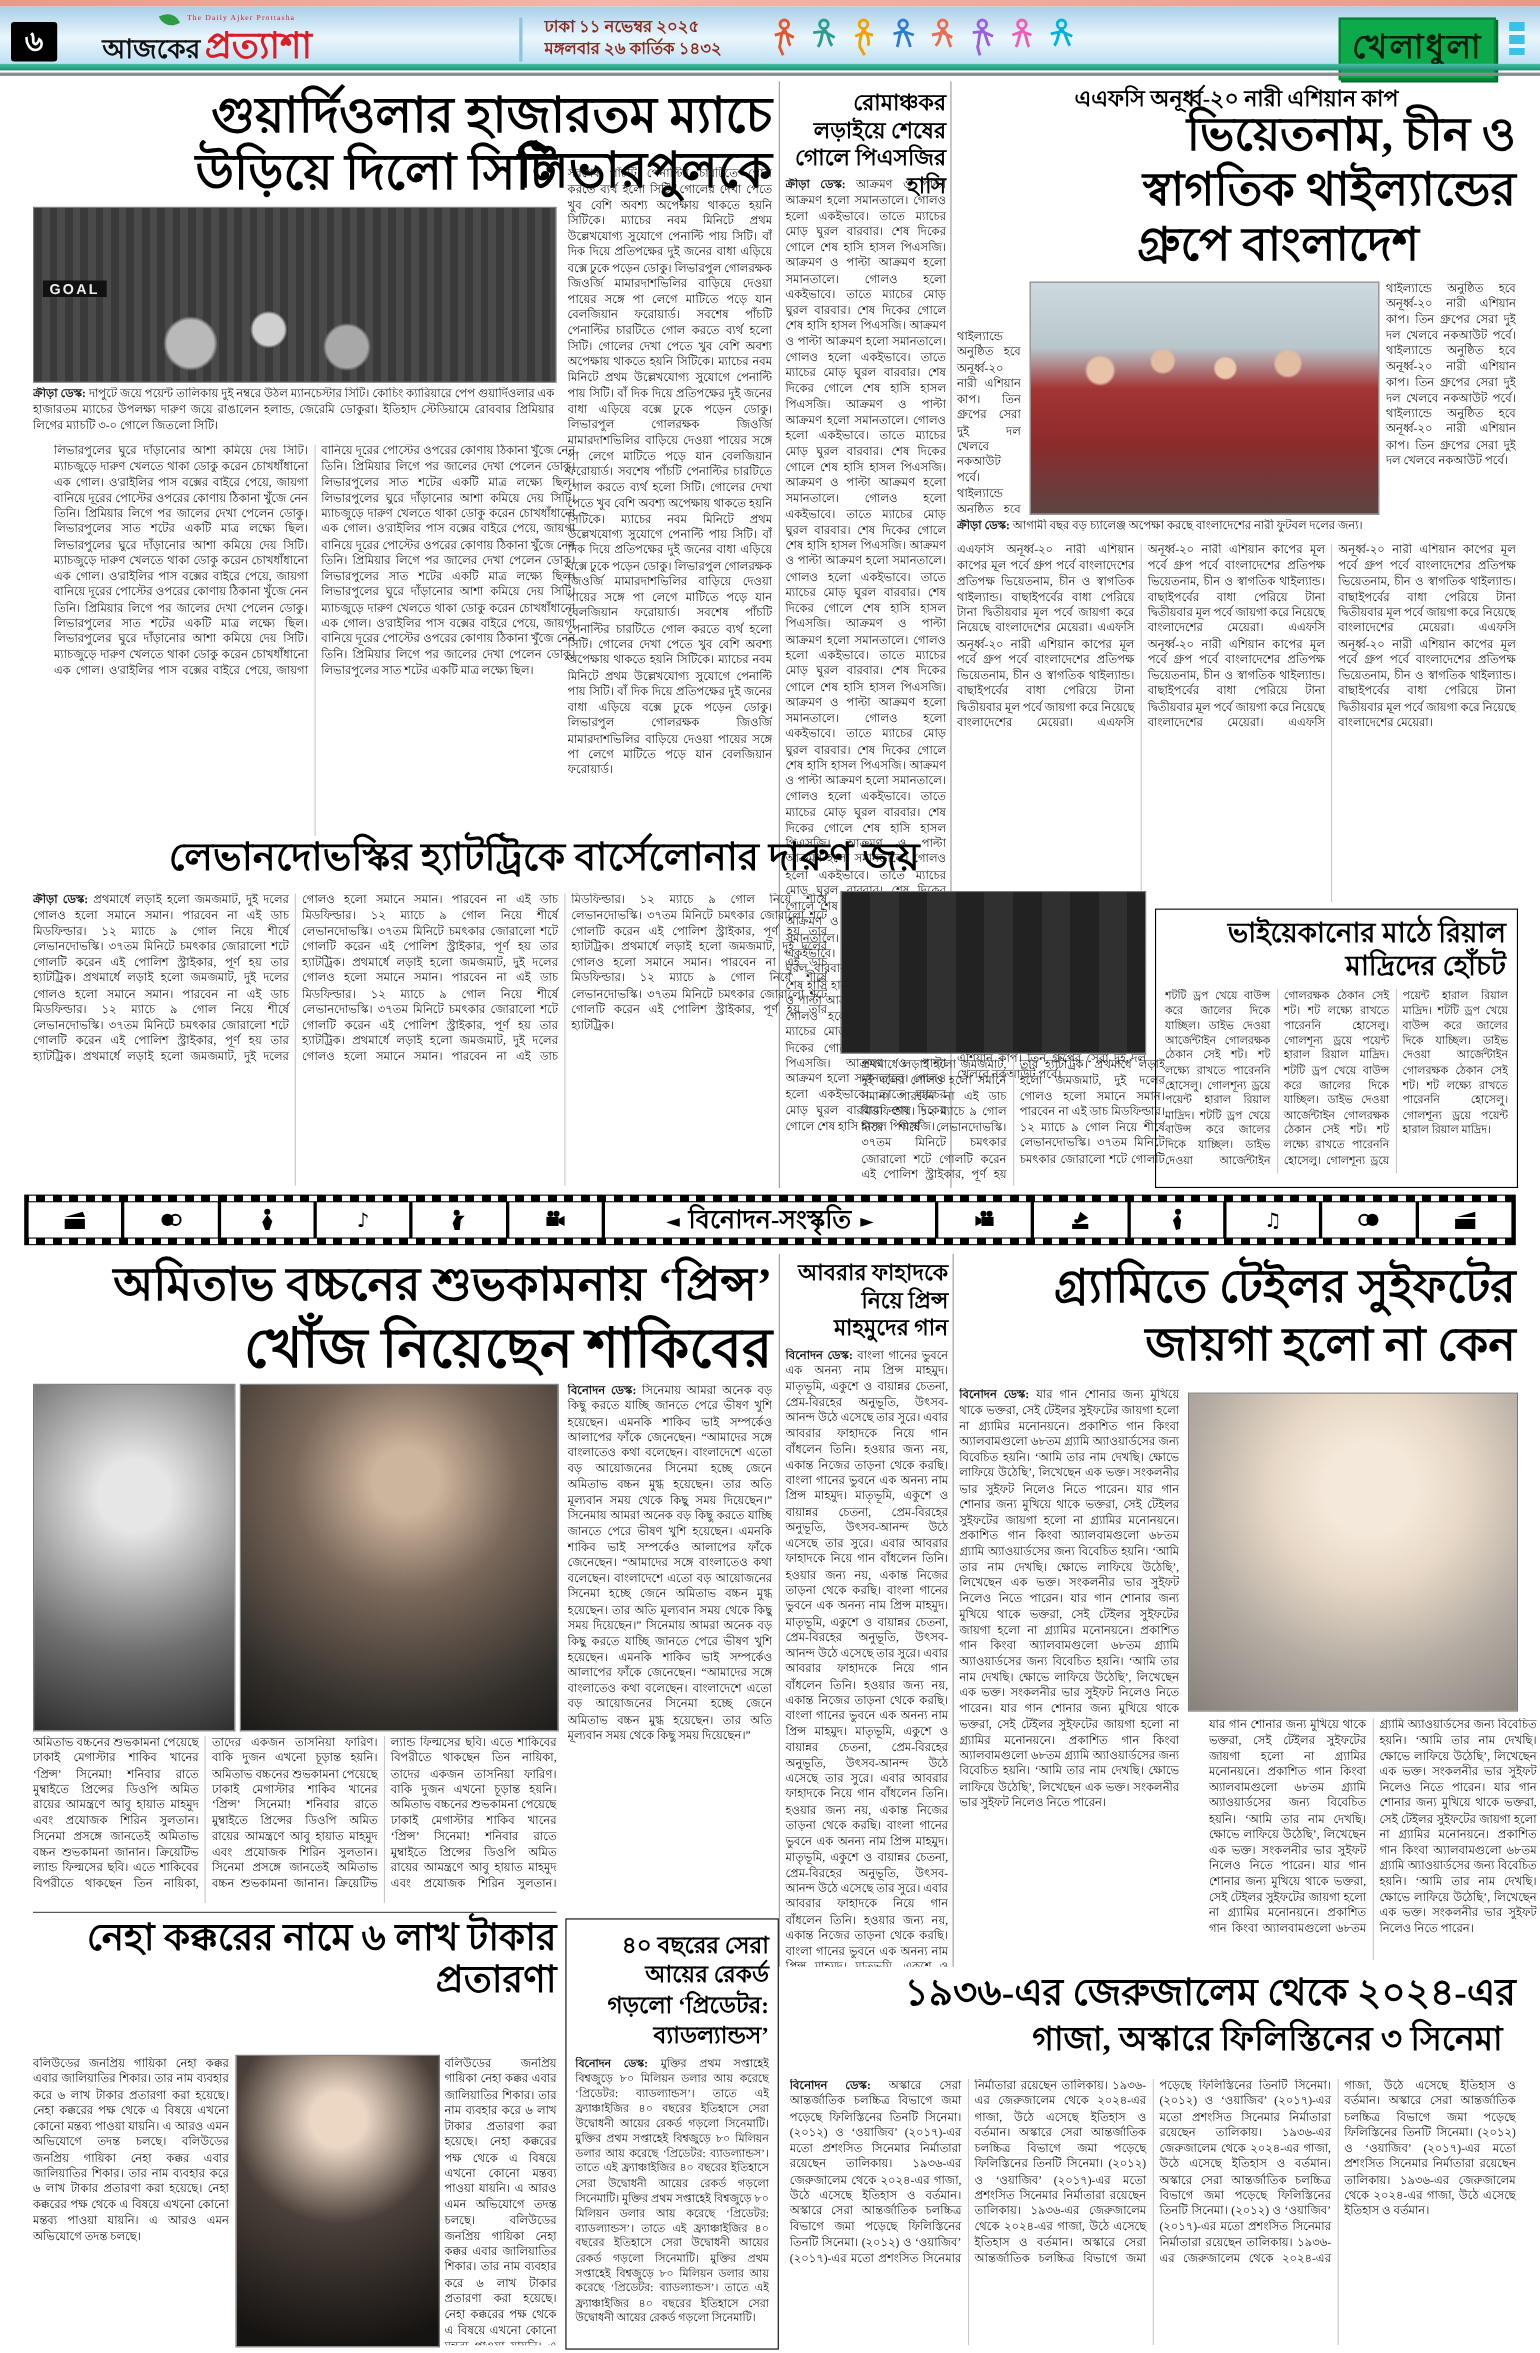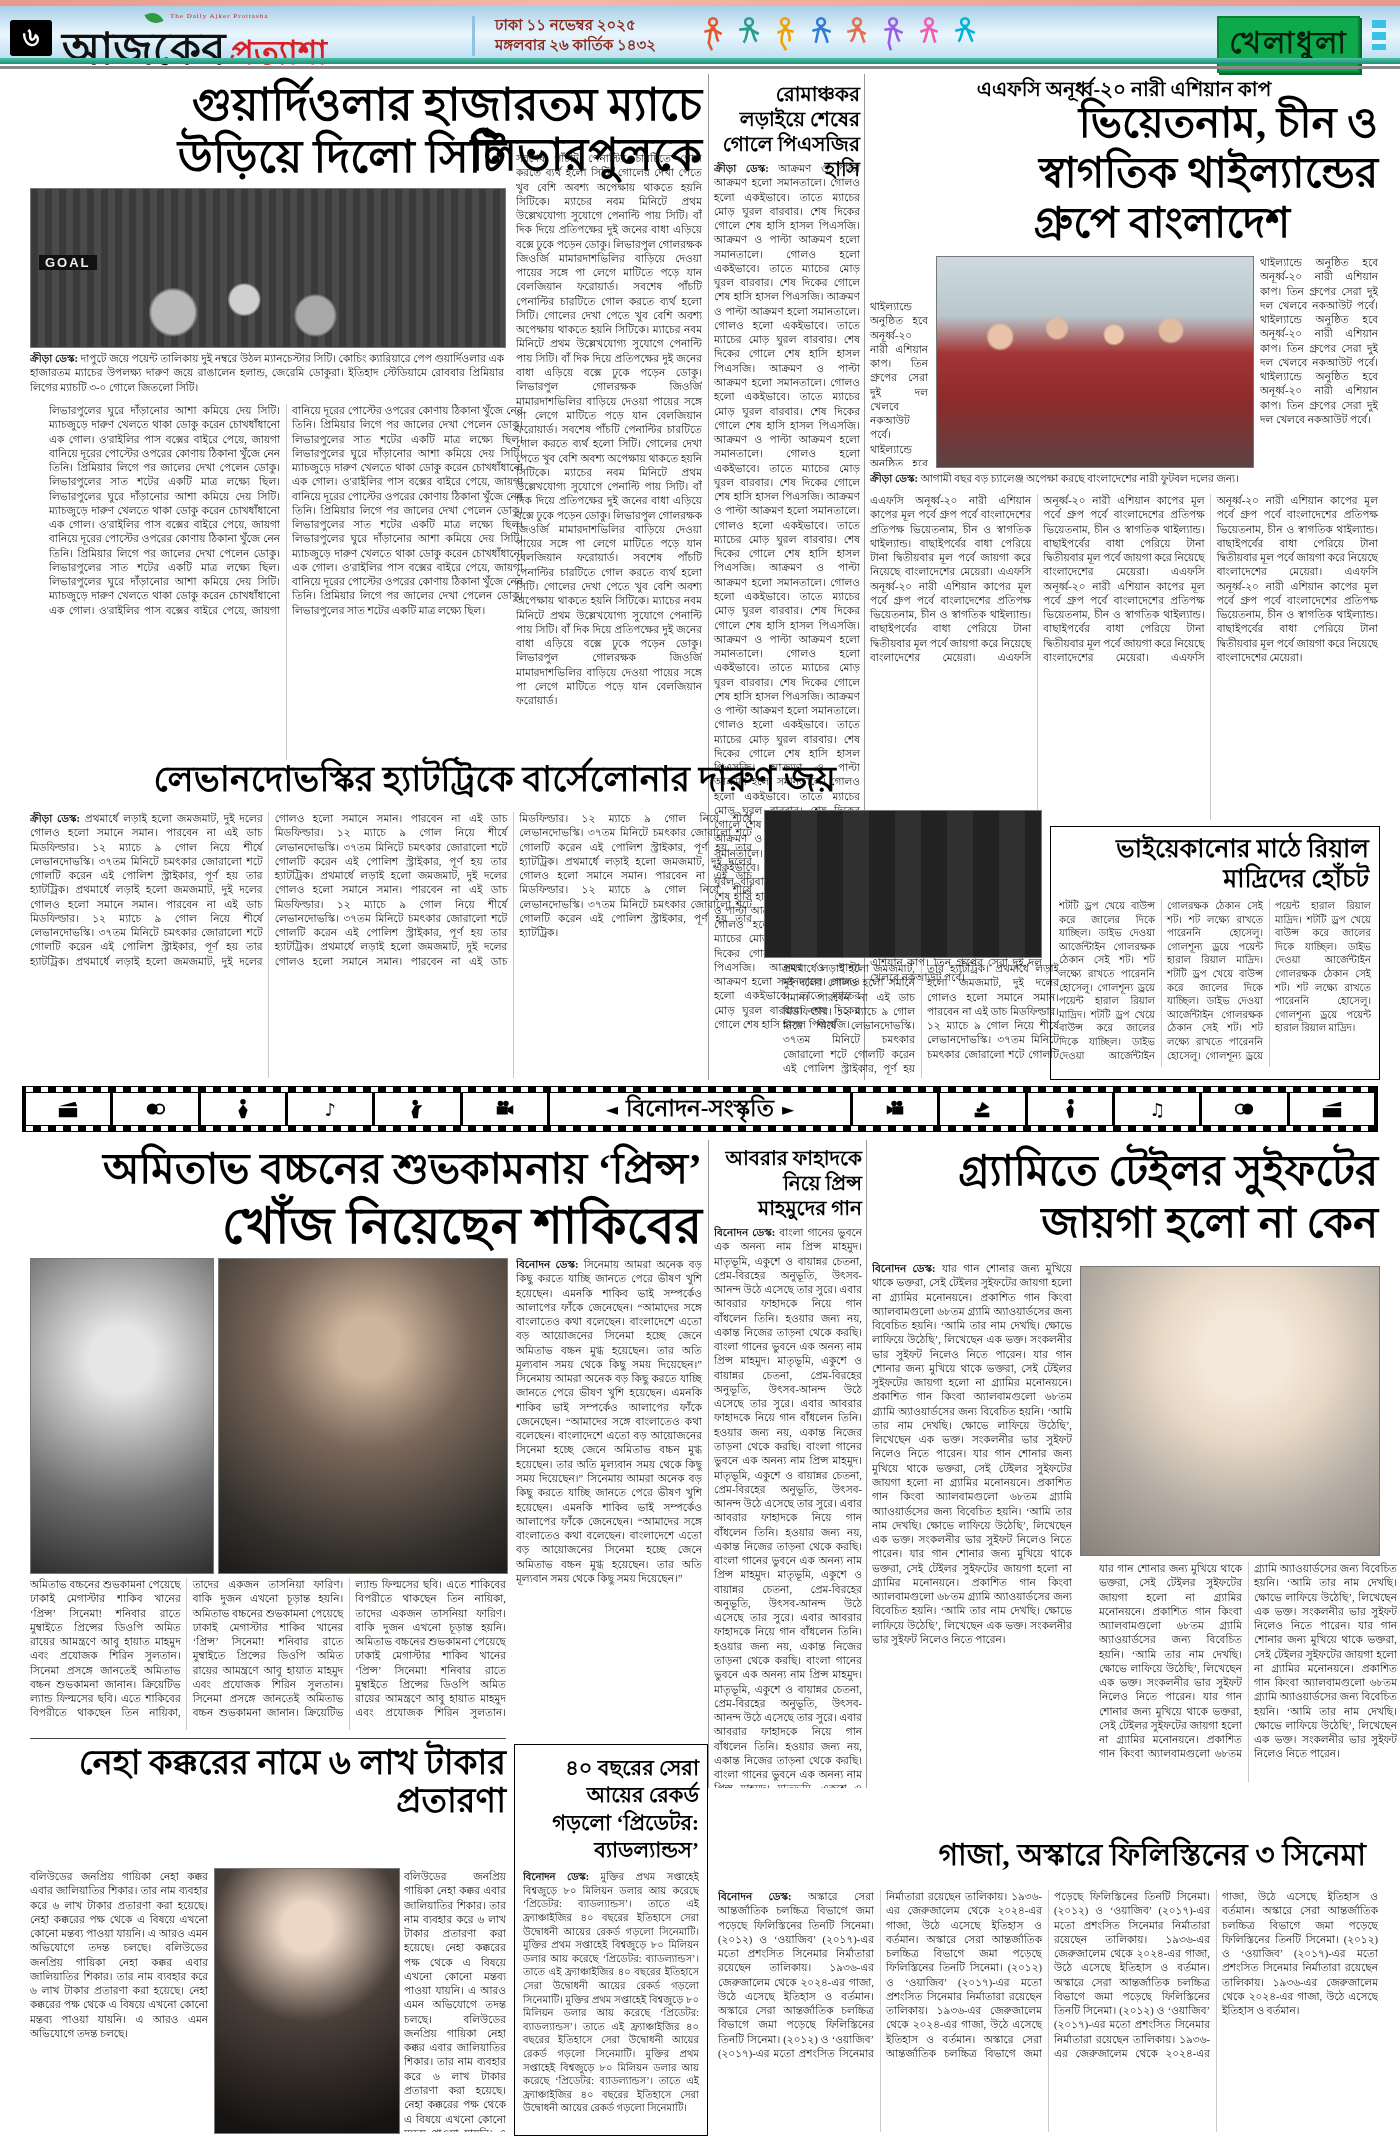--- a/index.html
+++ b/index.html
@@ -6,21 +6,21 @@
   .page{position:relative;width:1400px;height:2139px;background:#fff;overflow:hidden;
         font-family:"Liberation Serif",serif;}
   .abs{position:absolute;}
   
   .topstrip{left:0;top:0;width:1400px;height:6px;background:linear-gradient(90deg,#e89a8a,#f3b7a9 40%,#e89a8a);}
   .header{left:0;top:6px;width:1400px;height:52px;
           background:linear-gradient(180deg,#a9cfe8 0%,#eaf6fd 55%,#bfe0f2 100%);}
   .pagenum{left:10px;top:14px;width:42px;height:36px;background:#000;color:#fff;
            font-size:26px;font-weight:bold;text-align:center;line-height:36px;border-radius:3px;}
   .logo{left:62px;top:10px;height:44px;white-space:nowrap;}
-  .logo .p1{font-size:44px;font-weight:bold;color:#111;}
+  .logo .p1{font-size:24px;font-weight:bold;color:#111;margin-left:31px;}
   .logo .p2{font-size:33px;font-weight:bold;color:#d81f26;}
   .tagline{left:170px;top:6px;font-size:7px;color:#c23;letter-spacing:1px;}
   .leaf{left:146px;top:6px;width:16px;height:12px;background:#2d9b3f;border-radius:0 12px 0 12px;transform:rotate(-20deg);}
   .hdr-div{left:472px;top:10px;width:3px;height:40px;background:#8fc3e0;}
   .dateblock{left:495px;top:9px;width:200px;text-align:left;color:#8a2b1e;font-weight:bold;
              font-size:15px;line-height:1.35;font-family:"Liberation Serif",serif;}
   .athletes{left:700px;top:6px;width:610px;height:48px;display:flex;align-items:center;gap:10px;}
   .athletes svg{height:40px;width:26px;}
   .banner{right:40px;top:10px;background:#0ea94b;color:#04230f;font-weight:bold;font-size:30px;
           padding:1px 10px;letter-spacing:2px;border:2px solid #0b8038;box-shadow:2px 2px 0 #066b2e;}
@@ -314,18 +314,19 @@
     <span>বলিউডের জনপ্রিয় গায়িকা নেহা কক্কর এবার জালিয়াতির শিকার। তার নাম ব্যবহার করে ৬ লাখ টাকার প্রতারণা করা হয়েছে। নেহা কক্করের পক্ষ থেকে এ বিষয়ে এখনো কোনো মন্তব্য পাওয়া যায়নি। এ আরও এমন অভিযোগে তদন্ত চলছে। বলিউডের জনপ্রিয় গায়িকা নেহা কক্কর এবার জালিয়াতির শিকার। তার নাম ব্যবহার করে ৬ লাখ টাকার প্রতারণা করা হয়েছে। নেহা কক্করের পক্ষ থেকে এ বিষয়ে এখনো কোনো মন্তব্য পাওয়া যায়নি। এ আরও এমন অভিযোগে তদন্ত চলছে।</span>
   </div>
 
   <div class="abs box" style="left:514px;top:1744px;width:192px;height:390px;">
     <div class="hl" style="font-size:21px;margin:10px 8px 6px;line-height:1.3;">৪০ বছরের সেরা আয়ের রেকর্ড গড়লো ‘প্রিডেটর: ব্যাডল্যান্ডস’</div>
     <div class="bt" style="margin:0 8px;height:270px;font-size:10px;">
       <span class="dl">বিনোদন ডেস্ক:</span> <span>মুক্তির প্রথম সপ্তাহেই বিশ্বজুড়ে ৮০ মিলিয়ন ডলার আয় করেছে ‘প্রিডেটর: ব্যাডল্যান্ডস’। তাতে এই ফ্র্যাঞ্চাইজির ৪০ বছরের ইতিহাসে সেরা উদ্বোধনী আয়ের রেকর্ড গড়লো সিনেমাটি। মুক্তির প্রথম সপ্তাহেই বিশ্বজুড়ে ৮০ মিলিয়ন ডলার আয় করেছে ‘প্রিডেটর: ব্যাডল্যান্ডস’। তাতে এই ফ্র্যাঞ্চাইজির ৪০ বছরের ইতিহাসে সেরা উদ্বোধনী আয়ের রেকর্ড গড়লো সিনেমাটি। মুক্তির প্রথম সপ্তাহেই বিশ্বজুড়ে ৮০ মিলিয়ন ডলার আয় করেছে ‘প্রিডেটর: ব্যাডল্যান্ডস’। তাতে এই ফ্র্যাঞ্চাইজির ৪০ বছরের ইতিহাসে সেরা উদ্বোধনী আয়ের রেকর্ড গড়লো সিনেমাটি। মুক্তির প্রথম সপ্তাহেই বিশ্বজুড়ে ৮০ মিলিয়ন ডলার আয় করেছে ‘প্রিডেটর: ব্যাডল্যান্ডস’। তাতে এই ফ্র্যাঞ্চাইজির ৪০ বছরের ইতিহাসে সেরা উদ্বোধনী আয়ের রেকর্ড গড়লো সিনেমাটি।</span>
     </div>
   </div>
 
+  <div class="abs hl" style="left:718px;top:1794px;width:660px;font-size:34px;">১৯৩৬-এর জেরুজালেম থেকে ২০২৪-এর</div>
   <div class="abs hl" style="left:706px;top:1838px;width:660px;font-size:30px;">গাজা, অস্কারে ফিলিস্তিনের ৩ সিনেমা</div>
   <div class="abs bt c4" style="left:718px;top:1890px;width:660px;height:242px;">
     <span class="dl">বিনোদন ডেস্ক:</span> <span>অস্কারে সেরা আন্তর্জাতিক চলচ্চিত্র বিভাগে জমা পড়েছে ফিলিস্তিনের তিনটি সিনেমা। (২০১২) ও ‘ওয়াজিব’ (২০১৭)-এর মতো প্রশংসিত সিনেমার নির্মাতারা রয়েছেন তালিকায়। ১৯৩৬-এর জেরুজালেম থেকে ২০২৪-এর গাজা, উঠে এসেছে ইতিহাস ও বর্তমান। অস্কারে সেরা আন্তর্জাতিক চলচ্চিত্র বিভাগে জমা পড়েছে ফিলিস্তিনের তিনটি সিনেমা। (২০১২) ও ‘ওয়াজিব’ (২০১৭)-এর মতো প্রশংসিত সিনেমার নির্মাতারা রয়েছেন তালিকায়। ১৯৩৬-এর জেরুজালেম থেকে ২০২৪-এর গাজা, উঠে এসেছে ইতিহাস ও বর্তমান। অস্কারে সেরা আন্তর্জাতিক চলচ্চিত্র বিভাগে জমা পড়েছে ফিলিস্তিনের তিনটি সিনেমা। (২০১২) ও ‘ওয়াজিব’ (২০১৭)-এর মতো প্রশংসিত সিনেমার নির্মাতারা রয়েছেন তালিকায়। ১৯৩৬-এর জেরুজালেম থেকে ২০২৪-এর গাজা, উঠে এসেছে ইতিহাস ও বর্তমান। অস্কারে সেরা আন্তর্জাতিক চলচ্চিত্র বিভাগে জমা পড়েছে ফিলিস্তিনের তিনটি সিনেমা। (২০১২) ও ‘ওয়াজিব’ (২০১৭)-এর মতো প্রশংসিত সিনেমার নির্মাতারা রয়েছেন তালিকায়। ১৯৩৬-এর জেরুজালেম থেকে ২০২৪-এর গাজা, উঠে এসেছে ইতিহাস ও বর্তমান। অস্কারে সেরা আন্তর্জাতিক চলচ্চিত্র বিভাগে জমা পড়েছে ফিলিস্তিনের তিনটি সিনেমা। (২০১২) ও ‘ওয়াজিব’ (২০১৭)-এর মতো প্রশংসিত সিনেমার নির্মাতারা রয়েছেন তালিকায়। ১৯৩৬-এর জেরুজালেম থেকে ২০২৪-এর গাজা, উঠে এসেছে ইতিহাস ও বর্তমান। অস্কারে সেরা আন্তর্জাতিক চলচ্চিত্র বিভাগে জমা পড়েছে ফিলিস্তিনের তিনটি সিনেমা। (২০১২) ও ‘ওয়াজিব’ (২০১৭)-এর মতো প্রশংসিত সিনেমার নির্মাতারা রয়েছেন তালিকায়। ১৯৩৬-এর জেরুজালেম থেকে ২০২৪-এর গাজা, উঠে এসেছে ইতিহাস ও বর্তমান।</span>
   </div>
 
 </div>
 
 </body></html>

